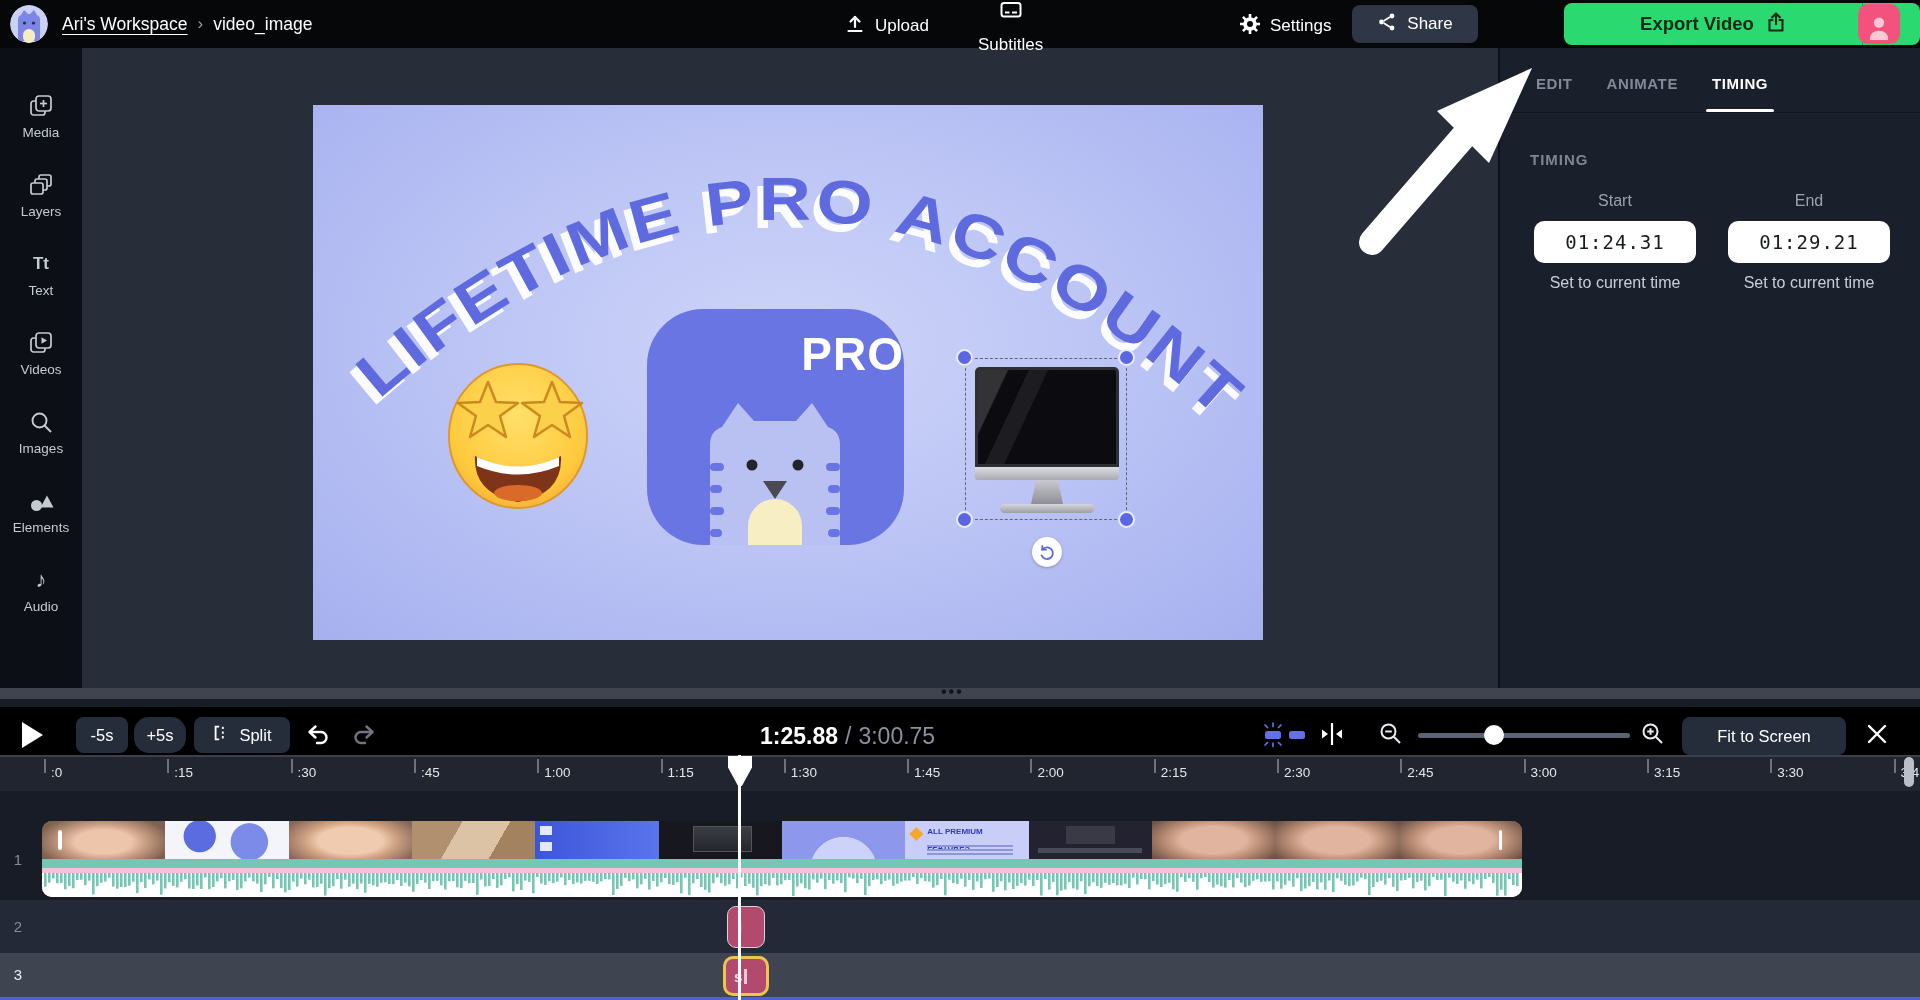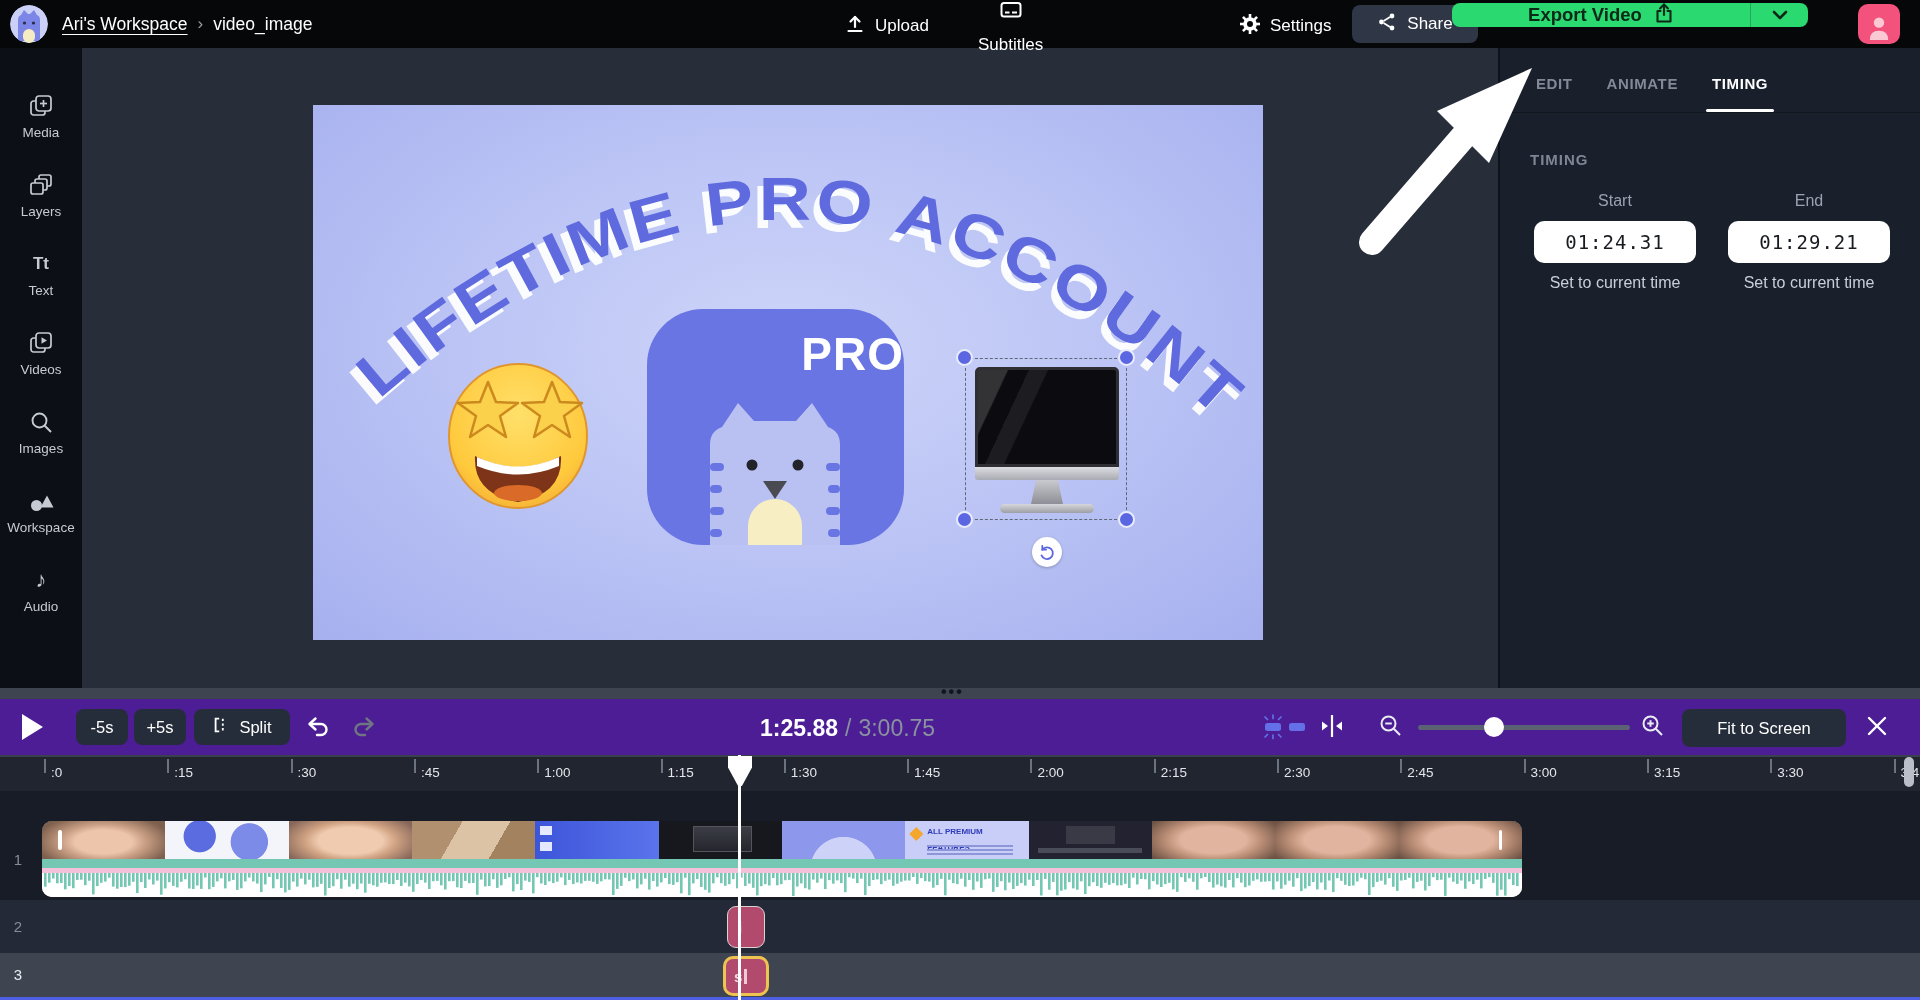--- a/index.html
+++ b/index.html
@@ -11,21 +11,21 @@
   .topbar { position:absolute; top:0; left:0; width:1920px; height:48px; background:#060709; z-index:9; }
   .logo { position:absolute; left:10px; top:5px; width:38px; height:38px; border-radius:50%; overflow:hidden; cursor:pointer; }
   .crumbs { position:absolute; left:62px; top:0; height:48px; display:flex; align-items:center; gap:10px; }
   .ws { color:#fff; font-size:17.5px; text-decoration:underline; text-underline-offset:4px; cursor:pointer; }
   .crumb-sep { color:#9aa0aa; font-size:17px; }
   .proj { color:#fff; font-size:17.5px; }
   .tb-item { position:absolute; top:0; height:52px; display:flex; align-items:center; gap:10px; color:#fff; font-size:17px; cursor:pointer; }
   .tb-upload { left:845px; } .tb-subtitles { left:978px;flex-direction:column; } .tb-settings { left:1240px; }
   .share-btn { position:absolute; left:1352px; top:5px; width:126px; height:38px; background:#2f3645; border-radius:8px;
     display:flex; align-items:center; justify-content:center; gap:10px; color:#fff; font-size:17px; cursor:pointer; }
-  .export-group { position:absolute; left:1452px; top:3px; width:356px; height:24px; background:var(--green); border-radius:8px;
+  .export-group { position:absolute; left:1564px; top:3px; width:356px; height:42px; background:var(--green); border-radius:8px;
     display:flex; align-items:stretch; cursor:pointer; }
   .exp-main { flex:1; display:flex; align-items:center; justify-content:center; gap:12px; color:#0b2917; font-size:18.5px; font-weight:bold; }
   .exp-chevron { width:58px; display:flex; align-items:center; justify-content:center; border-left:1px solid rgba(10,45,25,.28); }
   .avatar { position:absolute; left:1858px; top:4px; width:42px; height:40px; border-radius:10px; background:var(--pink);
     display:flex; align-items:flex-end; justify-content:center; overflow:hidden; cursor:pointer; }
 
   
   .sidebar { position:absolute; top:48px; left:0; width:82px; height:640px; background:#0c0f16; z-index:6;
     display:flex; flex-direction:column; align-items:center; padding-top:44px; gap:31px; }
   .side-item { display:flex; flex-direction:column; align-items:center; gap:6px; cursor:pointer; }
@@ -69,26 +69,26 @@
     font-family:"DejaVu Sans Mono","Liberation Mono",monospace; font-size:19px; text-align:center; letter-spacing:1px; }
   .tset { color:#c9cfd9; font-size:16px; cursor:pointer; }
   .arrow-overlay { position:absolute; left:0; top:0; z-index:8; pointer-events:none; }
 
   
   .divider { position:absolute; top:688px; left:0; width:1920px; height:11px; background:#3e4450; z-index:7; cursor:row-resize; }
   .dots { position:absolute; left:941px; top:-5px; color:#10151f; font-size:16px; font-weight:bold; letter-spacing:2px; }
 
   
   .timeline { position:absolute; top:699px; left:0; width:1920px; height:301px; background:#171c26; overflow:hidden; }
-  .toolbar { position:absolute; top:0; left:0; width:1920px; height:68px; background:#4c1d95; }
+  .toolbar { position:absolute; top:8px; left:0; width:1920px; height:68px; background:#000000; }
   .play-btn { position:absolute; left:22px; top:15px; width:0; height:0; cursor:pointer;
     border-left:21px solid #fff; border-top:13px solid transparent; border-bottom:13px solid transparent; }
   .btn-dark { position:absolute; top:10px; height:36px; background:#262d3a; border-radius:8px; color:#fff; font-size:16.5px;
     display:flex; align-items:center; justify-content:center; gap:9px; cursor:pointer; }
-  .b-minus { left:76px; width:52px; } .b-plus { left:134px; width:52px; } .b-split { left:194px; width:96px; }
+  .b-minus { left:76px; width:52px; } .b-plus { left:134px; width:52px;border-radius:15px; } .b-split { left:194px; width:96px; }
   .icon-btn { position:absolute; cursor:pointer; display:flex; align-items:center; justify-content:center; }
   .time-display { position:absolute; left:760px; top:16px; font-size:23px; color:#fff; }
   .time-display b { font-weight:bold; }
   .time-sep, .time-total { color:#8a92a0; font-weight:normal; }
   .time-sep { margin:0 7px; }
   .slider-track { position:absolute; left:1418px; top:26px; width:212px; height:5px; background:#5a6273; border-radius:3px; cursor:pointer; }
   .slider-thumb { position:absolute; left:1484px; top:18px; width:20px; height:20px; border-radius:50%; background:#fff; cursor:grab; }
   .b-fit { left:1682px; width:164px; height:38px; }
   .ruler { position:absolute; top:56px; left:0; width:1920px; height:36px; background:#20252f; border-top:2px solid #3a404c; cursor:pointer; }
   .tick-line { position:absolute; top:2px; width:2px; height:14px; background:#6b7280; }
@@ -275,21 +275,21 @@
         </span>
         <span class="side-label">Images</span>
       </div>
       <div class="side-item">
         <span class="side-icon">
           <svg width="26" height="26" viewBox="0 0 26 26" fill="#c5cad3">
             <circle cx="8.5" cy="17.5" r="5.5"></circle>
             <path d="M12.5 19.5 L19 7.5 L25.5 19.5 Z"></path>
           </svg>
         </span>
-        <span class="side-label">Workspace</span>
+        <span class="side-label">Elements</span>
       </div>
       <div class="side-item">
         <span class="side-icon">
           <span class="note">♪</span>
         </span>
         <span class="side-label">Audio</span>
       </div>
     </nav>
 
   <main class="editor">

